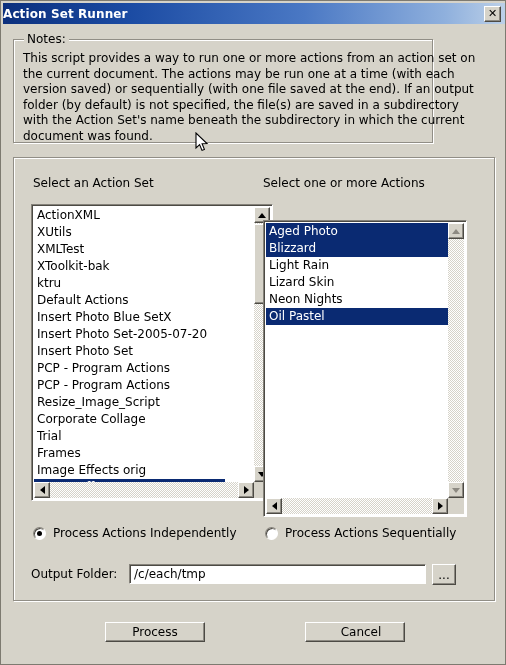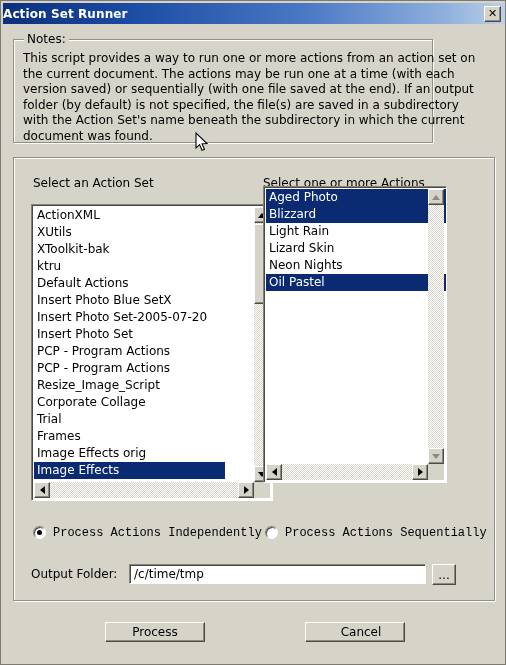--- a/index.html
+++ b/index.html
@@ -114,21 +114,21 @@
     background: #ffffff;
     border-top: 1px solid #85827a;
     border-left: 1px solid #85827a;
     border-right: 1px solid #ffffff;
     border-bottom: 1px solid #ffffff;
     box-shadow: inset 1px 1px 0 #4c4a44;
     box-sizing: border-box;
     overflow: hidden;
   }
   #listbox-sets    { left: 30px;  top: 203px; width: 242px; height: 297px; }
-  #listbox-actions { left: 262px; top: 185px; width: 184px; height: 297px; }
+  #listbox-actions { left: 262px; top: 219px; width: 204px; height: 297px; }
 
   .list-items {
     position: absolute;
     left: 2px; top: 2px;
     bottom: 17px;
     overflow: hidden;
   }
   #items-sets    { width: 191px; }
   #items-actions { width: 185px; }
 
@@ -213,23 +213,22 @@
   .arrow-left  { border-width: 4px 5px 4px 0; border-color: transparent #000 transparent transparent; }
   .arrow-right { border-width: 4px 0 4px 5px; border-color: transparent transparent transparent #000; }
   .arrow-dis.arrow-up    { border-bottom-color: #8d8a82; }
   .arrow-dis.arrow-down  { border-top-color: #8d8a82; }
 
   
   .radio-row {
     position: absolute;
     top: 525px;
     display: flex;
-    align-items: flex-start;
-    white-space: nowrap;
-    font-family: Liberation Mono, monospace;
+    align-items: flex-end;
+    white-space: nowrap;
   }
   #radio-independent { left: 32px; }
   #radio-sequential  { left: 264px; }
   .radio-mark {
     width: 13px; height: 13px;
     border-radius: 50%;
     background: #ffffff;
     border-top: 1px solid #85827a;
     border-left: 1px solid #85827a;
     border-right: 1px solid #ffffff;
@@ -342,20 +341,21 @@
   <div class="main-group"></div>
 
   <div class="list-label" id="label-left">Select an Action Set</div>
 
   <div class="list-label" id="label-right">Select one or more Actions</div>
 
   <div class="listbox" id="listbox-sets">
     <div class="list-items" id="items-sets">
         <div class="list-item"><span>ActionXML</span></div>
         <div class="list-item"><span>XUtils</span></div>
+        <div class="list-item"><span>XMLTest</span></div>
         <div class="list-item"><span>XToolkit-bak</span></div>
         <div class="list-item"><span>ktru</span></div>
         <div class="list-item"><span>Default Actions</span></div>
         <div class="list-item"><span>Insert Photo Blue SetX</span></div>
         <div class="list-item"><span>Insert Photo Set-2005-07-20</span></div>
         <div class="list-item"><span>Insert Photo Set</span></div>
         <div class="list-item"><span>PCP - Program Actions</span></div>
         <div class="list-item"><span>PCP - Program Actions</span></div>
         <div class="list-item"><span>Resize_Image_Script</span></div>
         <div class="list-item"><span>Corporate Collage</span></div>
@@ -419,21 +419,21 @@
   <div class="radio-row" id="radio-independent">
     <span class="radio-mark checked"></span>
     <span class="radio-label">Process Actions Independently</span>
   </div>
   <div class="radio-row" id="radio-sequential">
     <span class="radio-mark"></span>
     <span class="radio-label">Process Actions Sequentially</span>
   </div>
 
   <div id="output-label">Output Folder:</div>
-  <div id="output-field" placeholder="">/c/time/tmp</div>
+  <div id="output-field" placeholder="">/c/each/tmp</div>
   <div id="browse-button">...</div>
 
   <div class="dlg-button" id="process-button">Process</div>
   <div class="dlg-button" id="cancel-button">Cancel</div>
 
   <svg id="mouse-cursor" viewBox="0 0 14 20">
     <path d="M1 1 L1 16 L4.6 12.6 L7 18.4 L9.4 17.4 L7.1 11.8 L12 11.6 Z" fill="#ffffff" stroke="#000000" stroke-width="1.1" stroke-linejoin="miter"></path>
   </svg>
 
 </div>

